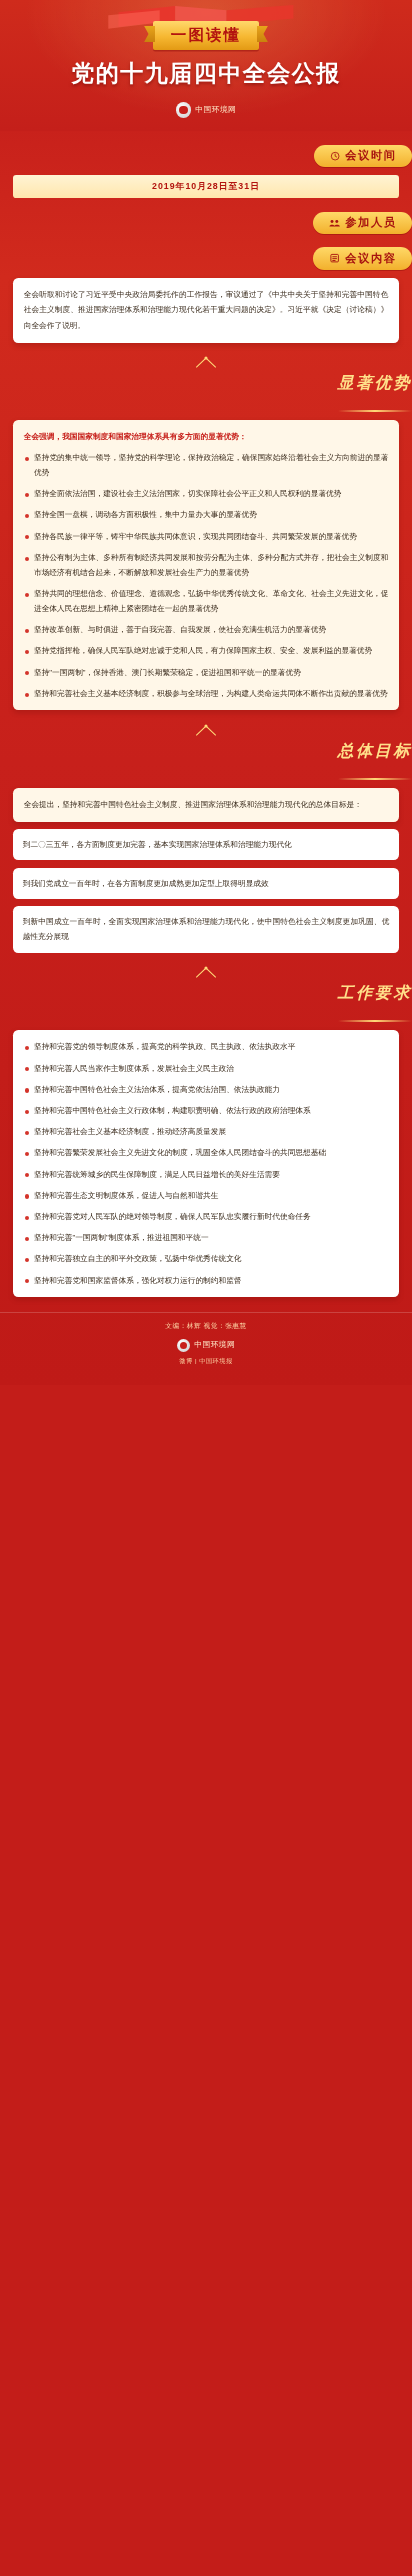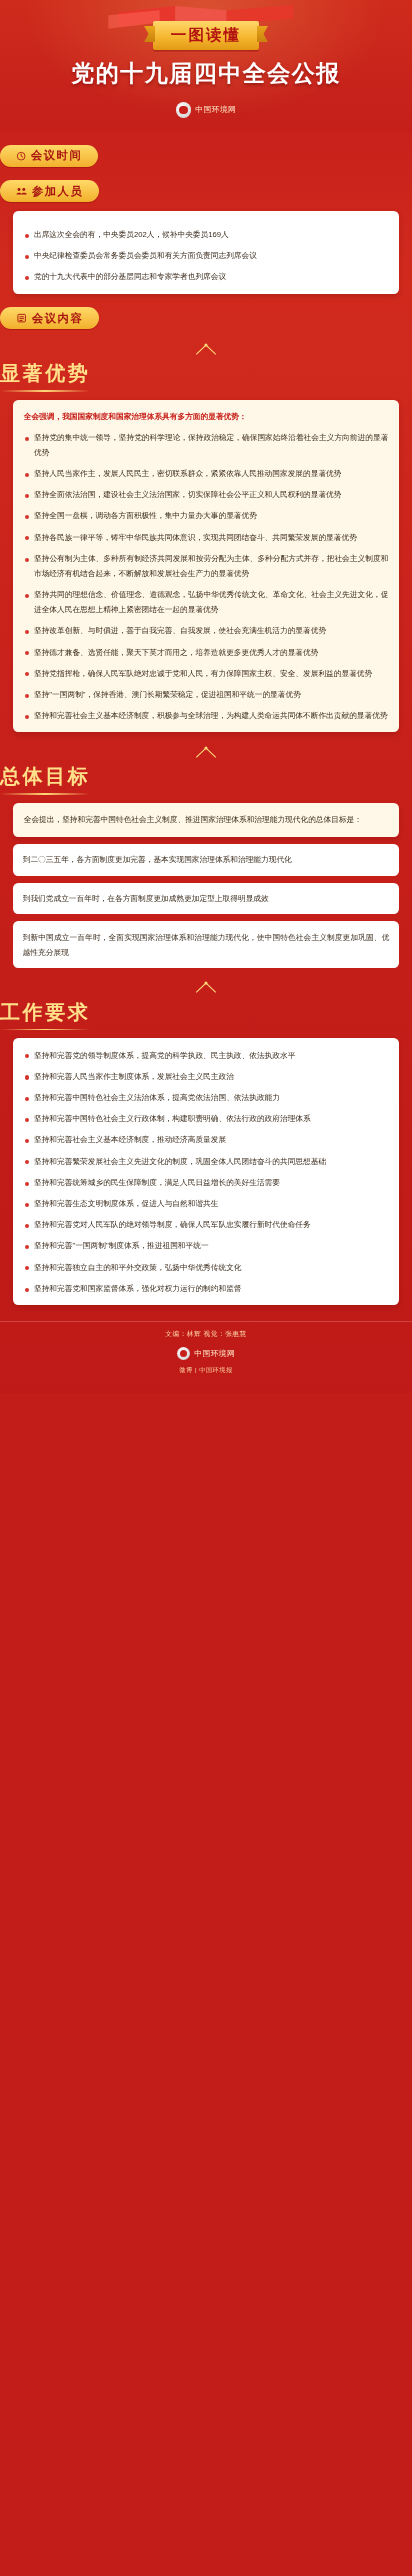--- a/index.html
+++ b/index.html
@@ -87,43 +87,44 @@
     width: 8.2px; height: 8.2px;
     border-radius: 50%;
     background: #c7201b;
   }
   .brand-text { font-size: 7.7px; letter-spacing: 0.5px; color: #ffe9c9; }
 
   
   .section { padding: 0 13.4px; }
   .sec-head {
     margin: 13.4px auto 8.2px;
-    text-align: left;
+    text-align: right;
     position: relative;
   }
   .sec-head .pill {
     display: inline-flex;
     align-items: center;
     gap: 5.2px;
     background: linear-gradient(180deg,#ffd968 0%, #f2b02c 100%);
     color: #a81410;
     font-size: 11.3px;
     font-weight: bold;
     letter-spacing: 1.5px;
     padding: 3.6px 15.5px;
     border-radius: 11.3px;
     box-shadow: 0 1px 0 rgba(130,10,6,.4);
   }
   .sec-head .plain {
     display: inline-block;
     color: #ffe08a;
-    font-size: 20px;
+    font-size: 16px;
     font-weight: bold;
     letter-spacing: 2.6px;
-    padding-bottom: 2px;
+    padding-bottom: 15px;
+    font-style: italic;
   }
   .sec-head .plain-wrap { position: relative; display:inline-block; }
   .sec-head .plain-wrap::after {
     content: "";
     display: block;
     height: 1.5px;
     background: linear-gradient(90deg, rgba(255,215,120,0), #ffd978, rgba(255,215,120,0));
     margin-top: 1px;
   }
   .deco-icon {
@@ -237,72 +238,65 @@
 
   <div class="sec-head">
     <span class="pill">
       <svg class="ic" width="10.3" height="10.3" viewBox="0 0 24 24">
         <circle cx="12" cy="12" r="9" fill="none" stroke="#a81410" stroke-width="2"></circle>
         <path d="M12 7 L12 12 L15.5 14" fill="none" stroke="#a81410" stroke-width="2" stroke-linecap="round"></path>
       </svg>
       <span>会议时间</span>
     </span>
   </div>
+  <div class="time-bar">2019年10月28日至31日</div>
 
   <div class="sec-head">
     <span class="pill">
       <svg width="11.3" height="10.3" viewBox="0 0 26 20">
         <circle cx="7" cy="6" r="3.4" fill="#a81410"></circle>
         <circle cx="18" cy="6" r="3.4" fill="#a81410"></circle>
         <path d="M1 18 C1 12.5 13 12.5 13 18 Z" fill="#a81410"></path>
         <path d="M12 18 C12 12.5 25 12.5 25 18 Z" fill="#a81410"></path>
       </svg>
       <span>参加人员</span>
     </span>
   </div>
-  <div class="section">
-    <div class="card">
-      <ul class="bullets party-list">
-        <li>出席这次全会的有，中央委员202人，候补中央委员169人</li>
-        <li>中央纪律检查委员会常务委员会委员和有关方面负责同志列席会议</li>
-        <li>党的十九大代表中的部分基层同志和专家学者也列席会议</li>
-      </ul>
-    </div>
-  </div>
 
   <div class="sec-head">
     <span class="pill">
       <svg width="11.3" height="10.3" viewBox="0 0 24 22">
         <rect x="4" y="3" width="16" height="16" rx="2" fill="none" stroke="#a81410" stroke-width="2"></rect>
         <path d="M8 8 H16 M8 12 H16 M8 16 H13" stroke="#a81410" stroke-width="2" stroke-linecap="round"></path>
       </svg>
       <span>会议内容</span>
     </span>
   </div>
+  <div class="section">
+    <div class="card">全会听取和讨论了习近平受中央政治局委托作的工作报告，审议通过了《中共中央关于坚持和完善中国特色社会主义制度、推进国家治理体系和治理能力现代化若干重大问题的决定》。习近平就《决定（讨论稿）》向全会作了说明。</div>
+  </div>
 
   <div class="sec-head">
     <svg class="deco-icon" viewBox="0 0 46 28">
       <path d="M4 22 L23 4 L42 22" fill="none" stroke="#ffd978" stroke-width="2"></path>
       <circle cx="23" cy="4" r="3" fill="#ffd978"></circle>
     </svg>
     <span class="plain-wrap"><span class="plain">显著优势</span></span>
   </div>
   <div class="section">
     <div class="card cream">
       <div style="font-weight:bold;color:#c7201b;margin-bottom:5.2px;">全会强调，我国国家制度和国家治理体系具有多方面的显著优势：</div>
       <ul class="bullets">
         <li>坚持党的集中统一领导，坚持党的科学理论，保持政治稳定，确保国家始终沿着社会主义方向前进的显著优势</li>
-        <li>坚持人民当家作主，发展人民民主，密切联系群众，紧紧依靠人民推动国家发展的显著优势</li>
         <li>坚持全面依法治国，建设社会主义法治国家，切实保障社会公平正义和人民权利的显著优势</li>
         <li>坚持全国一盘棋，调动各方面积极性，集中力量办大事的显著优势</li>
         <li>坚持各民族一律平等，铸牢中华民族共同体意识，实现共同团结奋斗、共同繁荣发展的显著优势</li>
         <li>坚持公有制为主体、多种所有制经济共同发展和按劳分配为主体、多种分配方式并存，把社会主义制度和市场经济有机结合起来，不断解放和发展社会生产力的显著优势</li>
         <li>坚持共同的理想信念、价值理念、道德观念，弘扬中华优秀传统文化、革命文化、社会主义先进文化，促进全体人民在思想上精神上紧密团结在一起的显著优势</li>
         <li>坚持改革创新、与时俱进，善于自我完善、自我发展，使社会充满生机活力的显著优势</li>
-        <li>坚持德才兼备、选贤任能，聚天下英才而用之，培养造就更多更优秀人才的显著优势</li>
         <li>坚持党指挥枪，确保人民军队绝对忠诚于党和人民，有力保障国家主权、安全、发展利益的显著优势</li>
         <li>坚持"一国两制"，保持香港、澳门长期繁荣稳定，促进祖国和平统一的显著优势</li>
         <li>坚持和完善社会主义基本经济制度，积极参与全球治理，为构建人类命运共同体不断作出贡献的显著优势</li>
       </ul>
     </div>
   </div>
 
   <div class="sec-head">
     <svg class="deco-icon" viewBox="0 0 46 28">
       <path d="M4 22 L23 4 L42 22" fill="none" stroke="#ffd978" stroke-width="2"></path>

